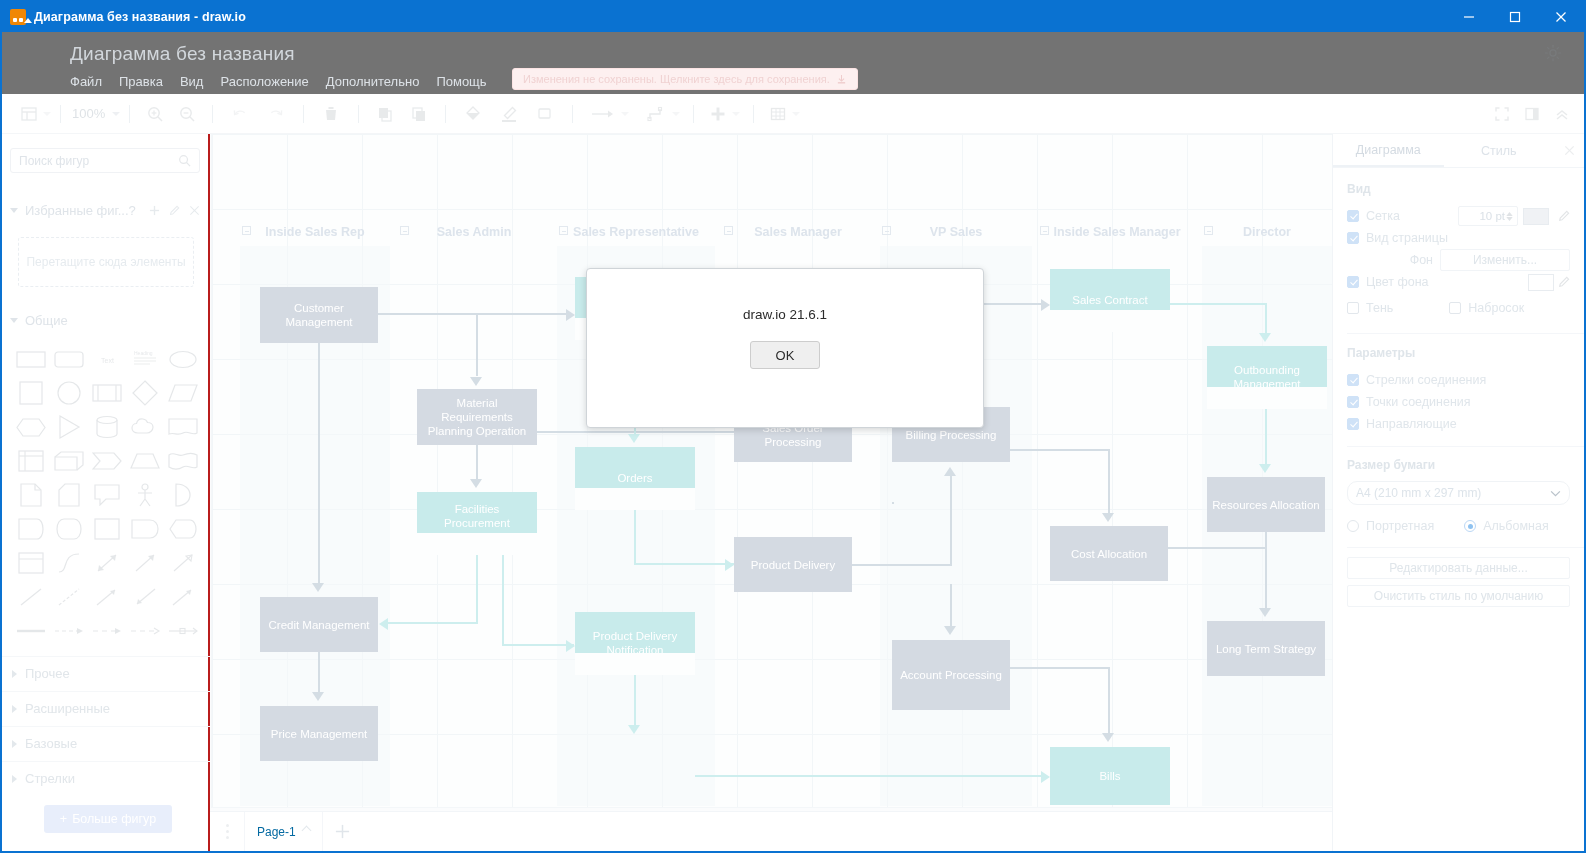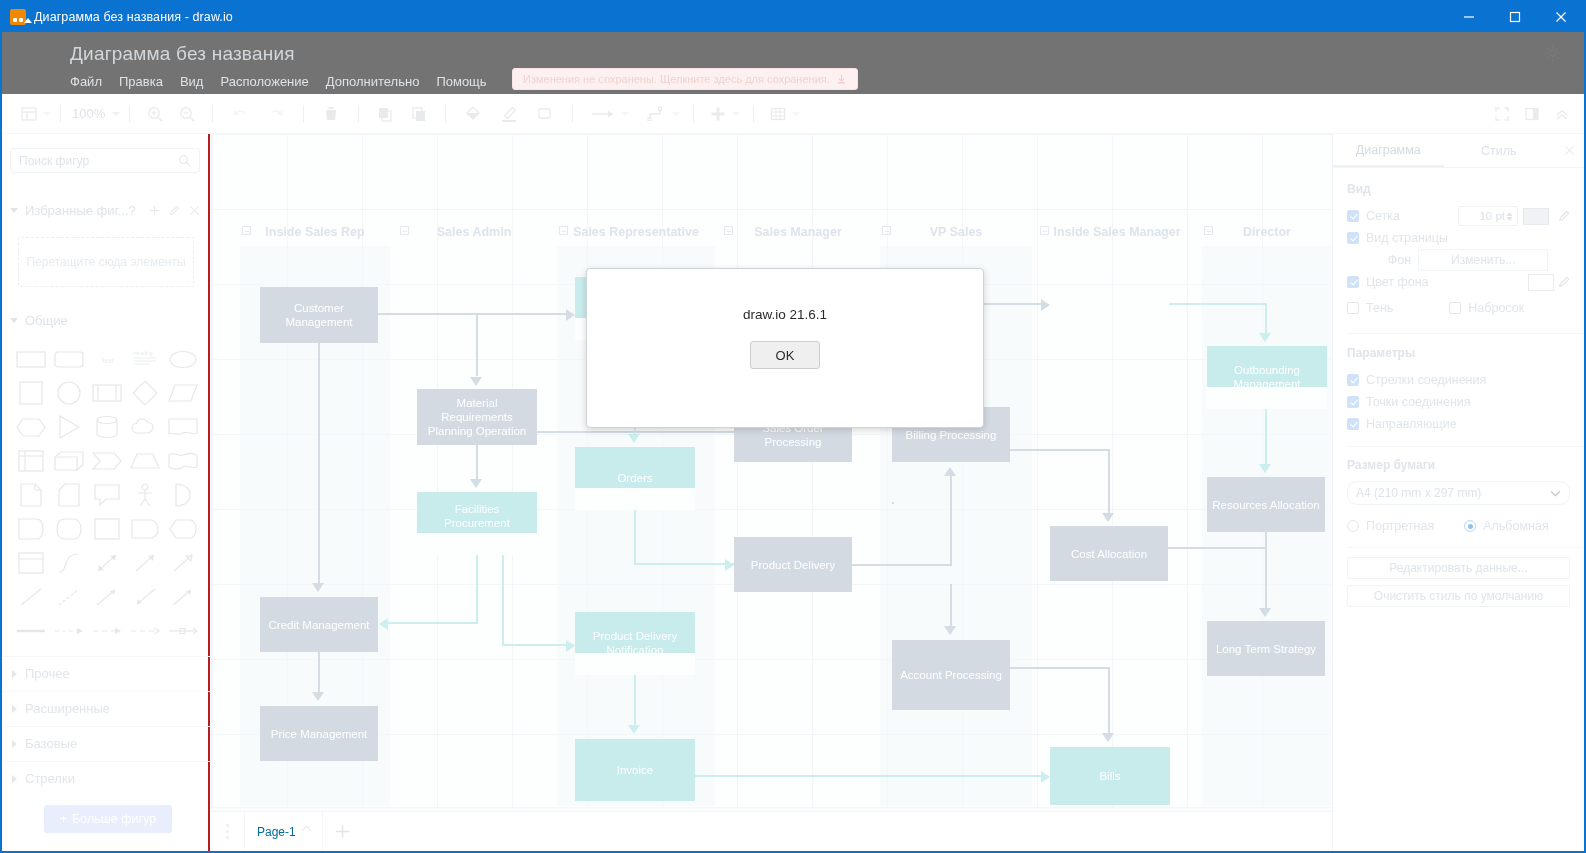--- a/index.html
+++ b/index.html
@@ -14,21 +14,21 @@
     width: 1586px; height: 853px;
     background: #ffffff;
     border: 2px solid #0a72d1;
     overflow: hidden;
   }
 
   
   .titlebar {
     position: absolute; left: 0; top: 0; right: 0; height: 30px;
     background: #0a72d1; color: #ffffff;
-    display: flex; align-items: center;
+    display: flex; align-items: center; font-weight: bold;
   }
   .titlebar .appicon {
     width: 16px; height: 16px; margin-left: 8px; margin-right: 8px;
     background: #f08705; border-radius: 2px;
     position: relative; flex: 0 0 auto;
   }
   .titlebar .appicon::before {
     content: ""; position: absolute; left: 3px; top: 9px;
     width: 4px; height: 4px; background: #fff; border-radius: 1px;
   }
@@ -899,29 +899,32 @@
           </svg>
       </div>
 
       <div class="node doc" style="left:363px;top:478px;width:120px;height:62px">
         <span>Product Delivery Notification</span>
         <svg class="doc-wave" viewBox="0 0 120 22" preserveAspectRatio="none">
             <path d="M0 22V6c12 12 26-6 40-2s20 14 34 10 32-12 46-8v16z" fill="#fdfefe"></path>
           </svg>
       </div>
 
-      <div class="node doc" style="left:363px;top:605px;width:120px;height:62px">
-        <span>Invoice</span>
-      </div>
 
       <div class="node rect" style="left:522px;top:273px;width:118px;height:55px">Sales Order Processing</div>
       <div class="node rect" style="left:522px;top:403px;width:118px;height:55px">Product Delivery</div>
       <div class="node rect" style="left:680px;top:273px;width:118px;height:55px">Billing Processing</div>
       <div class="node rect" style="left:680px;top:506px;width:118px;height:70px">Account Processing</div>
 
+      <div class="node doc" style="left:838px;top:135px;width:120px;height:62px">
+        <span>Sales Contract</span>
+        <svg class="doc-wave" viewBox="0 0 120 22" preserveAspectRatio="none">
+            <path d="M0 22V6c12 12 26-6 40-2s20 14 34 10 32-12 46-8v16z" fill="#fdfefe"></path>
+          </svg>
+      </div>
 
       <div class="node rect" style="left:838px;top:392px;width:118px;height:55px">Cost Allocation</div>
 
       <div class="node doc" style="left:838px;top:613px;width:120px;height:58px">
         <span>Bills</span>
       </div>
 
       <div class="node doc" style="left:995px;top:212px;width:120px;height:62px">
         <span>Outbounding Management</span>
         <svg class="doc-wave" viewBox="0 0 120 22" preserveAspectRatio="none">
@@ -971,21 +974,21 @@
               <path d="M8.8 1.4l1.8 1.8-6.6 6.6-2.3.5.5-2.3 6.6-6.6z" fill="none" stroke="#7b868f" stroke-width="1.1"></path>
             </svg>
         </span>
       </div>
 
       <div class="rp-row">
         <span class="cb on"></span>
         <span>Вид страницы</span>
       </div>
 
-      <div class="rp-row" style="justify-content:center">
+      <div class="rp-row" style="justify-content:flex-end">
         <span style="margin-left:19px">Фон</span>
         <span class="btn-wide" style="width:130px">Изменить...</span>
       </div>
 
       <div class="rp-row" style="justify-content:space-between">
         <span style="display:flex;align-items:center;gap:7px">
           <span class="cb on"></span>
           <span>Цвет фона</span>
         </span>
         <span style="display:flex;align-items:center">

